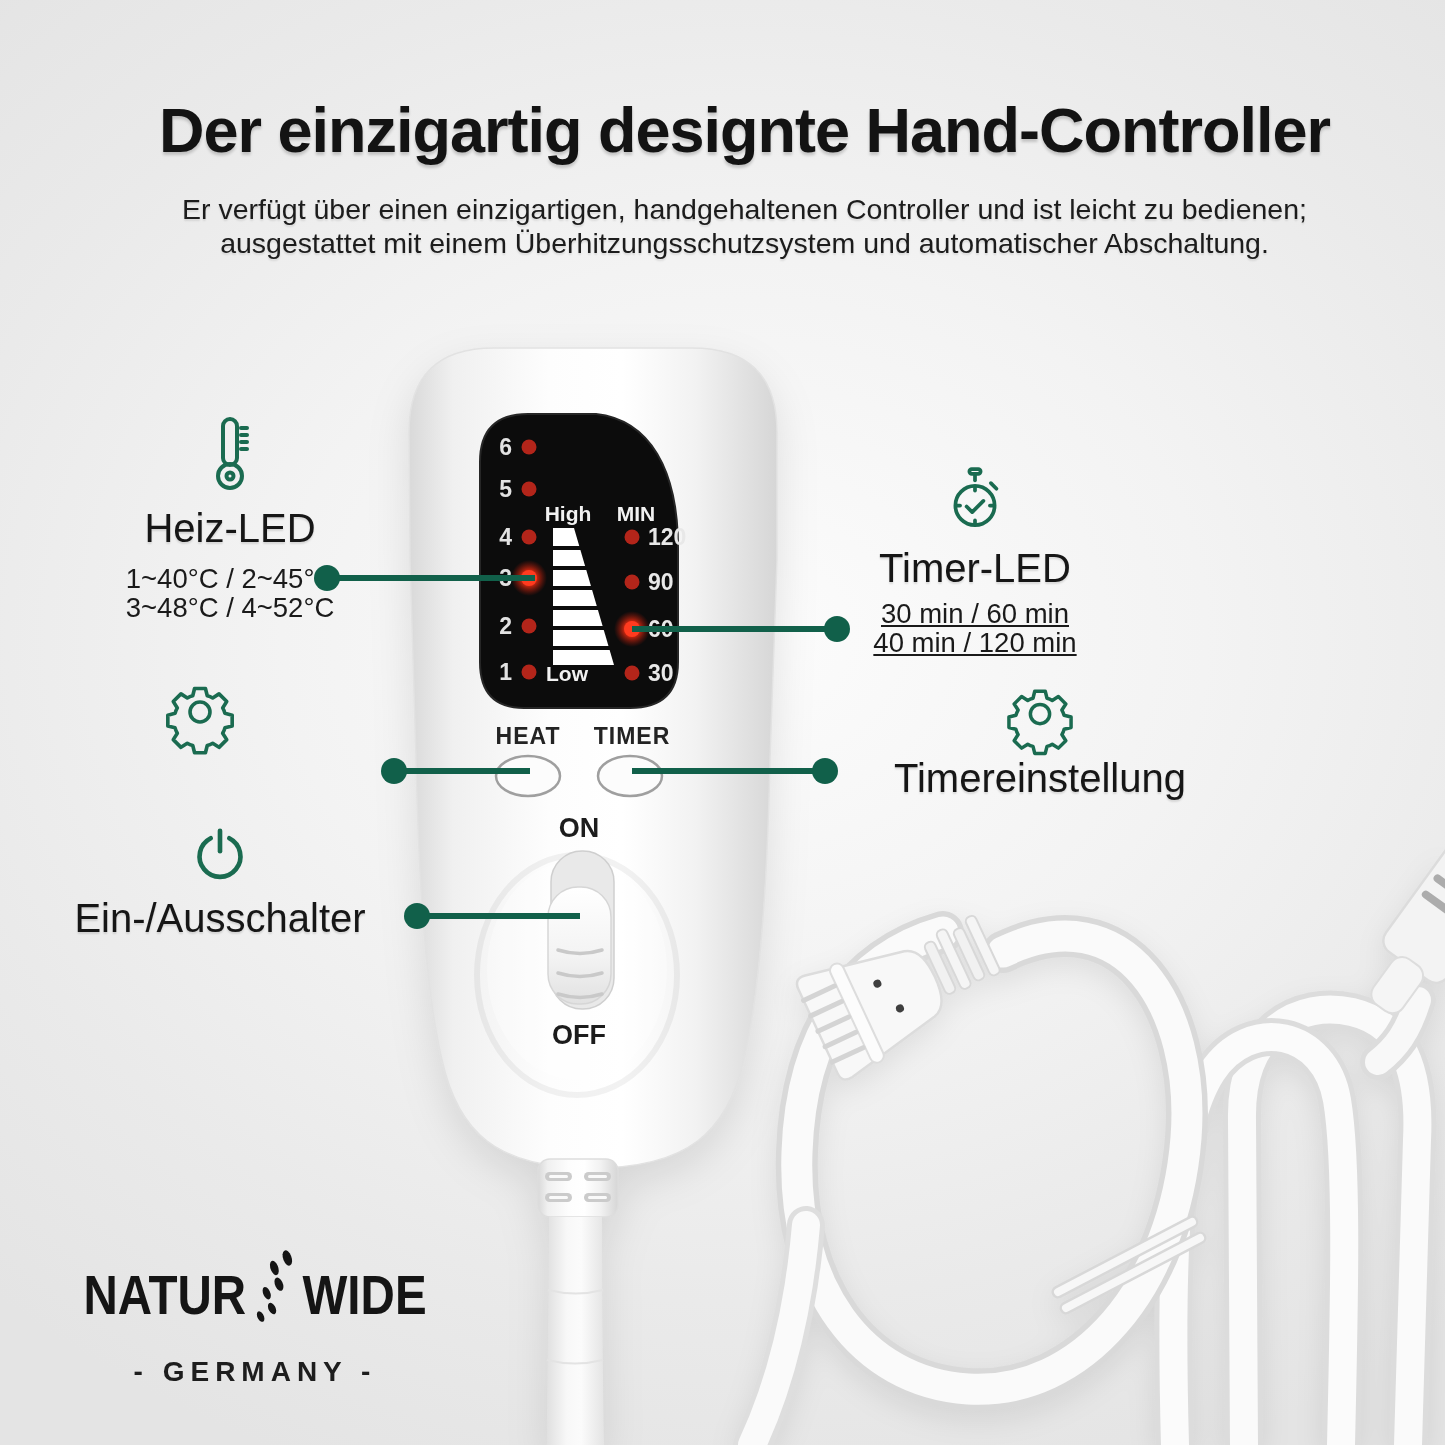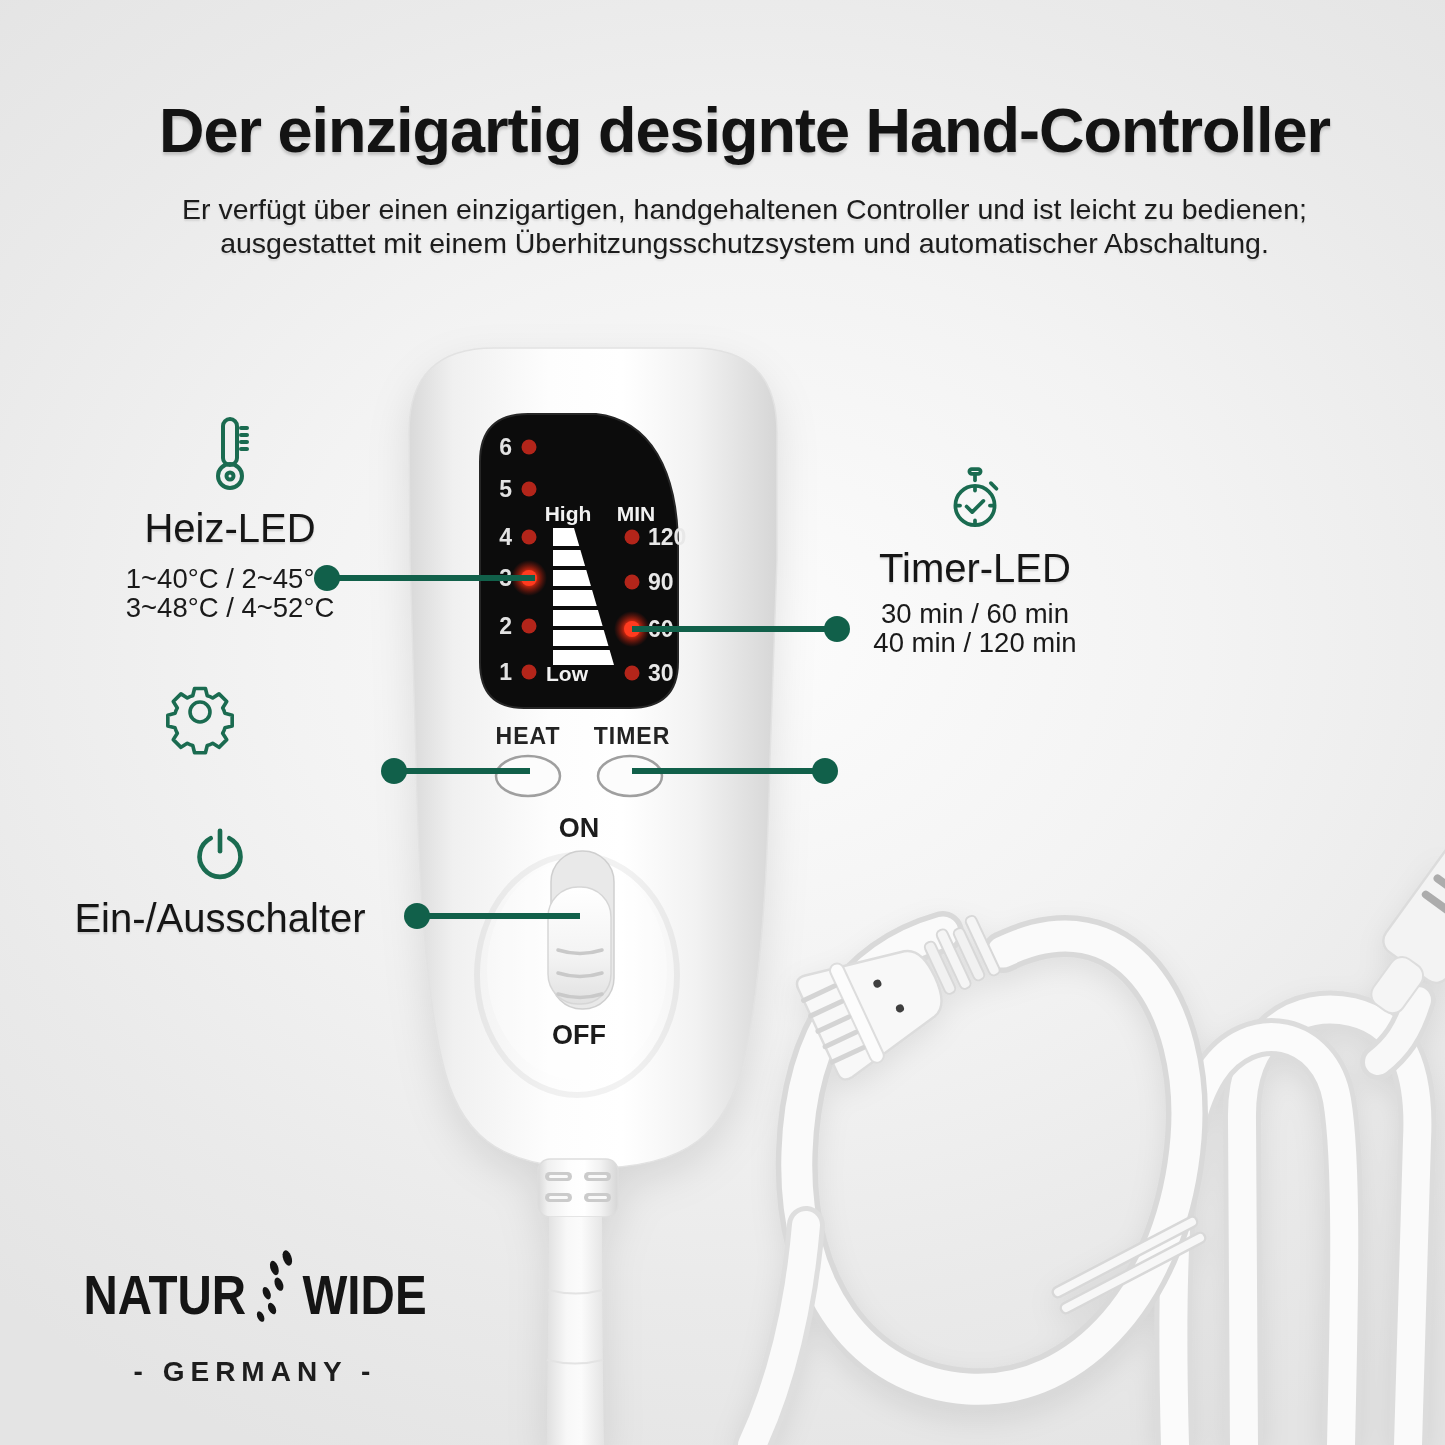--- a/index.html
+++ b/index.html
@@ -265,26 +265,35 @@
         <line x1="30" y1="8" x2="30" y2="14"></line>
         <rect x="24" y="2" width="12" height="5" rx="2.5"></rect>
         <line x1="47" y1="17" x2="53" y2="23"></line>
         <line x1="30" y1="22" x2="30" y2="25"></line>
           <line x1="49" y1="41" x2="46" y2="41"></line>
         <line x1="30" y1="60" x2="30" y2="57"></line>
           <line x1="11" y1="41" x2="14" y2="41"></line>
       </svg>
     </span>
     <div class="lbl">Timer-LED</div>
-    <div class="detail" style="margin-top:8px;">
+    <div class="detail" style="margin-top:8px;text-decoration:underline;">
       <div>30 min / 60 min</div>
       <div>40 min / 120 min</div>
     </div>
   </div>
 
+  <div class="ann" style="left:860px;top:686px;width:360px;">
+    <span class="icon">
+      <svg width="56" height="56" viewBox="0 0 64 64" fill="none" stroke="#1A6B50" stroke-width="4" stroke-linejoin="round">
+        <path d="M26 6 h12 l2 8 a22 22 0 0 1 6 2.5 l7 -4.5 8.5 8.5 -4.5 7 a22 22 0 0 1 2.5 6 l8 2 v12 l-8 2 a22 22 0 0 1 -2.5 6 l4.5 7 -8.5 8.5 -7 -4.5 a22 22 0 0 1 -6 2.5 l-2 8 h-12 l-2 -8 a22 22 0 0 1 -6 -2.5 l-7 4.5 -8.5 -8.5 4.5 -7 a22 22 0 0 1 -2.5 -6 l-8 -2 v-12 l8 -2 a22 22 0 0 1 2.5 -6 l-4.5 -7 8.5 -8.5 7 4.5 a22 22 0 0 1 6 -2.5 z"></path>
+        <circle cx="32" cy="32" r="11"></circle>
+      </svg>
+    </span>
+    <div class="lbl">Timereinstellung</div>
+  </div>
 
   <div class="callout" style="left:318px;top:565px;width:217px;">
     <span class="c-line"></span>
       <span class="c-dot left"></span>
   </div>
   <div class="callout" style="left:632px;top:616px;width:214px;">
     <span class="c-line"></span>
       <span class="c-dot right"></span>
   </div>
   <div class="callout" style="left:385px;top:758px;width:145px;">

